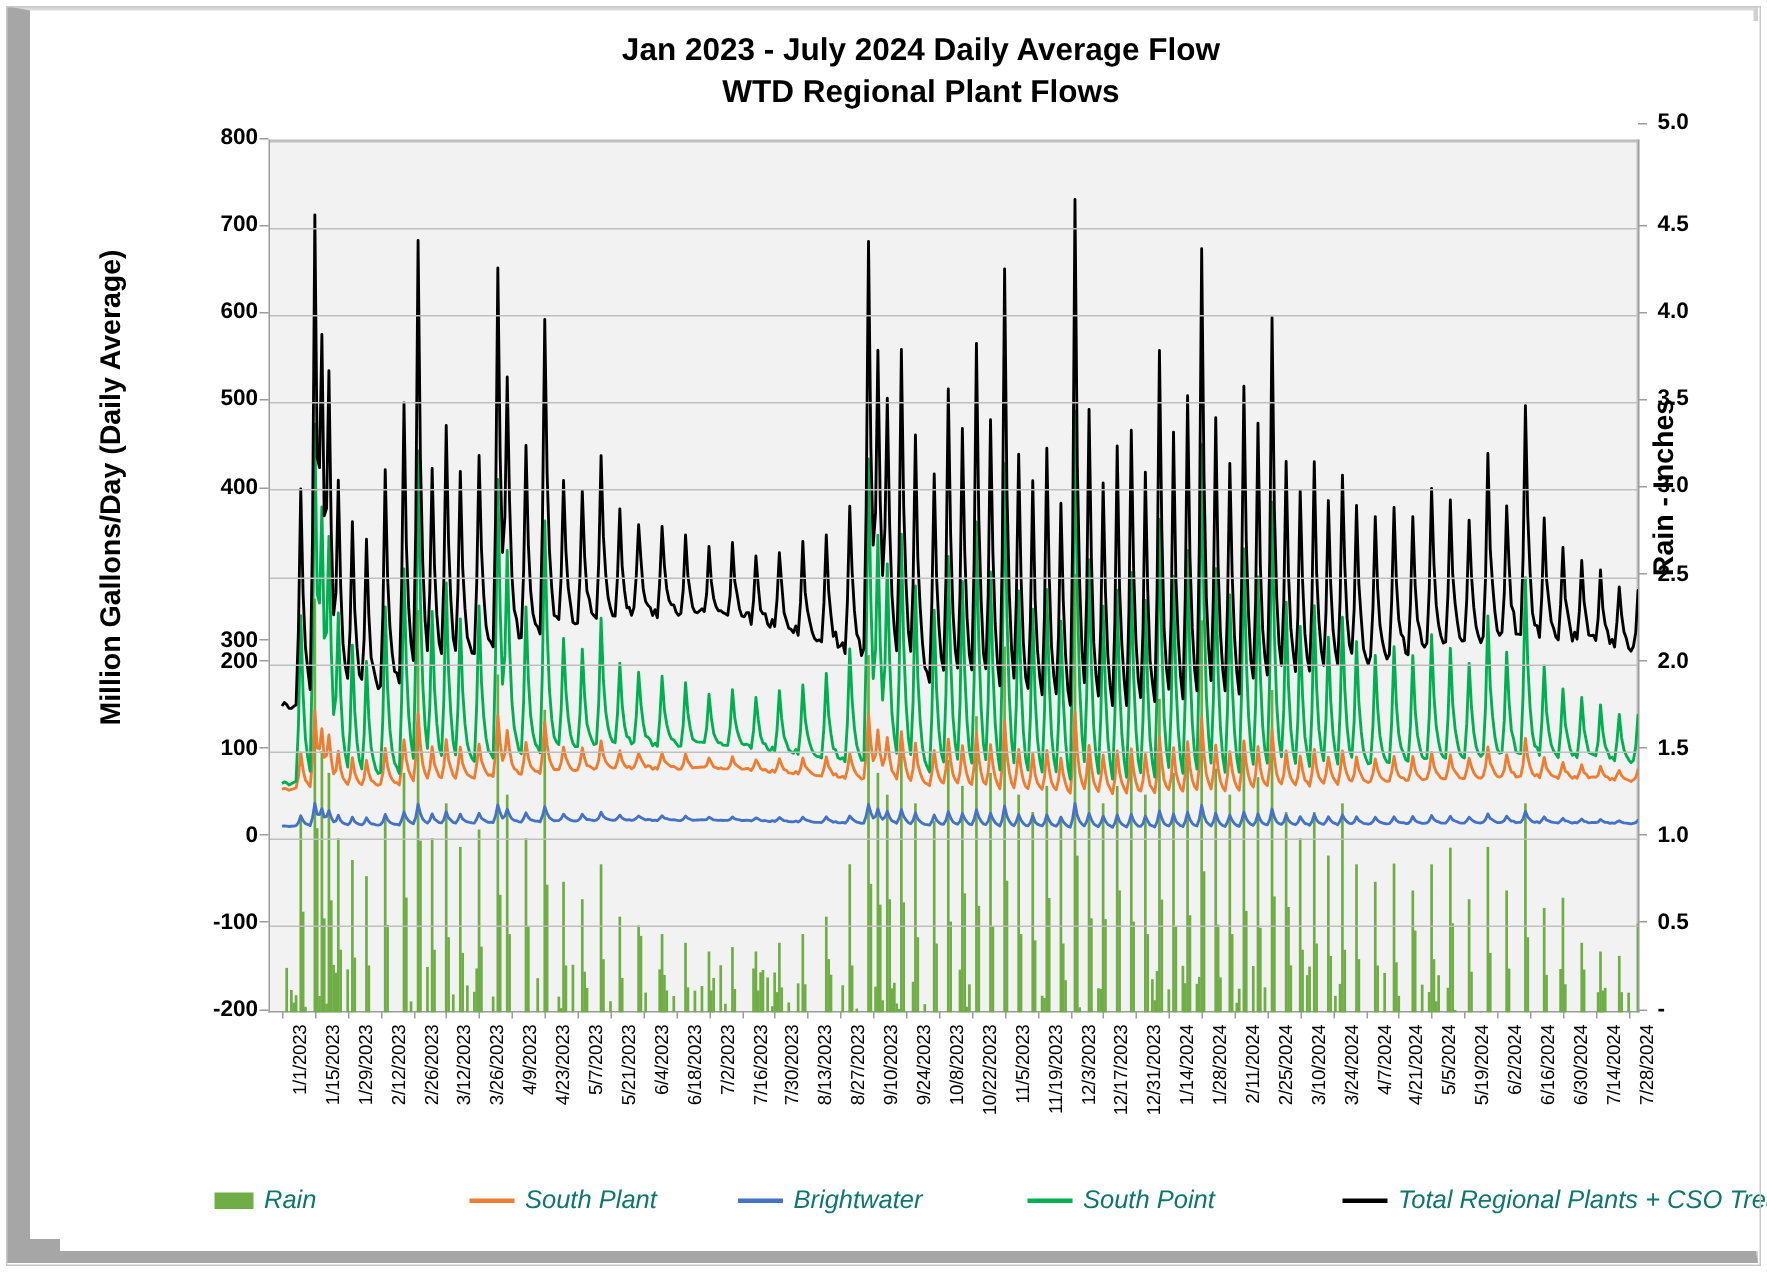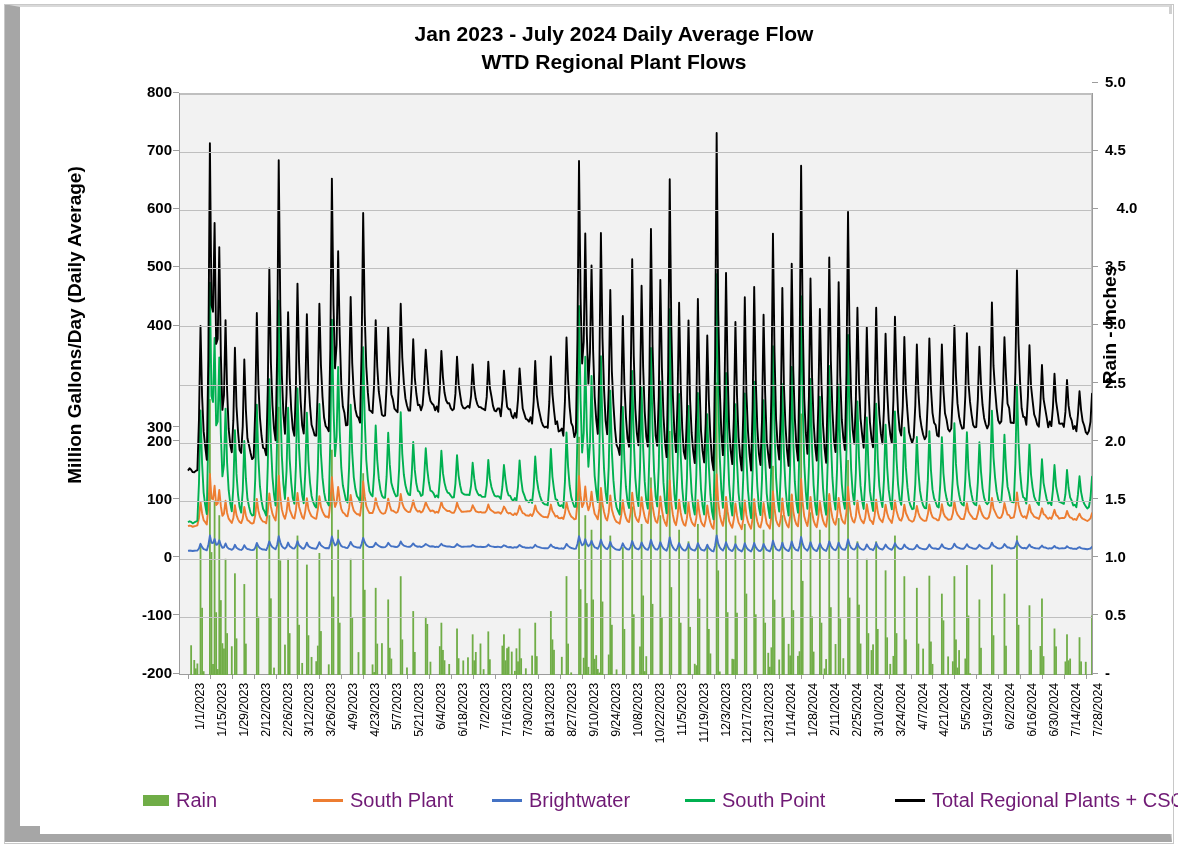--- a/index.html
+++ b/index.html
@@ -185,22 +185,23 @@
     width: 26px; height: 11px;
     margin-right: 7px;
     display: inline-block;
   }
   .legend-swatch-line {
     width: 30px; height: 3px;
     margin-right: 7px;
     display: inline-block;
   }
   .legend-label {
-    font-size: 20px;
-    color: #701a75;
+    font-size: 17px;
+    color: #0f766e;
+    font-style: italic;
   }
 </style>
 </head>
 <body>
 
 <div id="frame">
   <div id="bevel">
     <div id="canvas">
 
       <div id="title-block">
@@ -224,21 +225,21 @@
           <div class="ytick-left" style="top: 359.5px; margin-top: 44px;"><span class="tickmark"></span>300</div>
           <div class="ytick-left" style="top: 417.6px;"><span class="tickmark"></span>200</div>
           <div class="ytick-left" style="top: 475.7px;"><span class="tickmark"></span>100</div>
           <div class="ytick-left" style="top: 533.8px;"><span class="tickmark"></span>0</div>
           <div class="ytick-left" style="top: 591.9px;"><span class="tickmark"></span>-100</div>
           <div class="ytick-left" style="top: 650px;"><span class="tickmark"></span>-200</div>
         </div>
       <div id="yticks-right">
           <div class="ytick-right" style="top: 59px;"><span class="tickmark"></span>5.0</div>
           <div class="ytick-right" style="top: 127.1px;"><span class="tickmark"></span>4.5</div>
-          <div class="ytick-right" style="top: 185.2px; text-align: center;"><span class="tickmark"></span>4.0</div>
+          <div class="ytick-right" style="top: 185.2px;"><span class="tickmark"></span>4.0</div>
           <div class="ytick-right" style="top: 243.3px;"><span class="tickmark"></span>3.5</div>
           <div class="ytick-right" style="top: 301.4px;"><span class="tickmark"></span>3.0</div>
           <div class="ytick-right" style="top: 359.5px;"><span class="tickmark"></span>2.5</div>
           <div class="ytick-right" style="top: 417.6px;"><span class="tickmark"></span>2.0</div>
           <div class="ytick-right" style="top: 475.7px;"><span class="tickmark"></span>1.5</div>
           <div class="ytick-right" style="top: 533.8px;"><span class="tickmark"></span>1.0</div>
           <div class="ytick-right" style="top: 591.9px;"><span class="tickmark"></span>0.5</div>
           <div class="ytick-right" style="top: 650px;"><span class="tickmark"></span>-</div>
         </div>
       <div id="x-labels">

